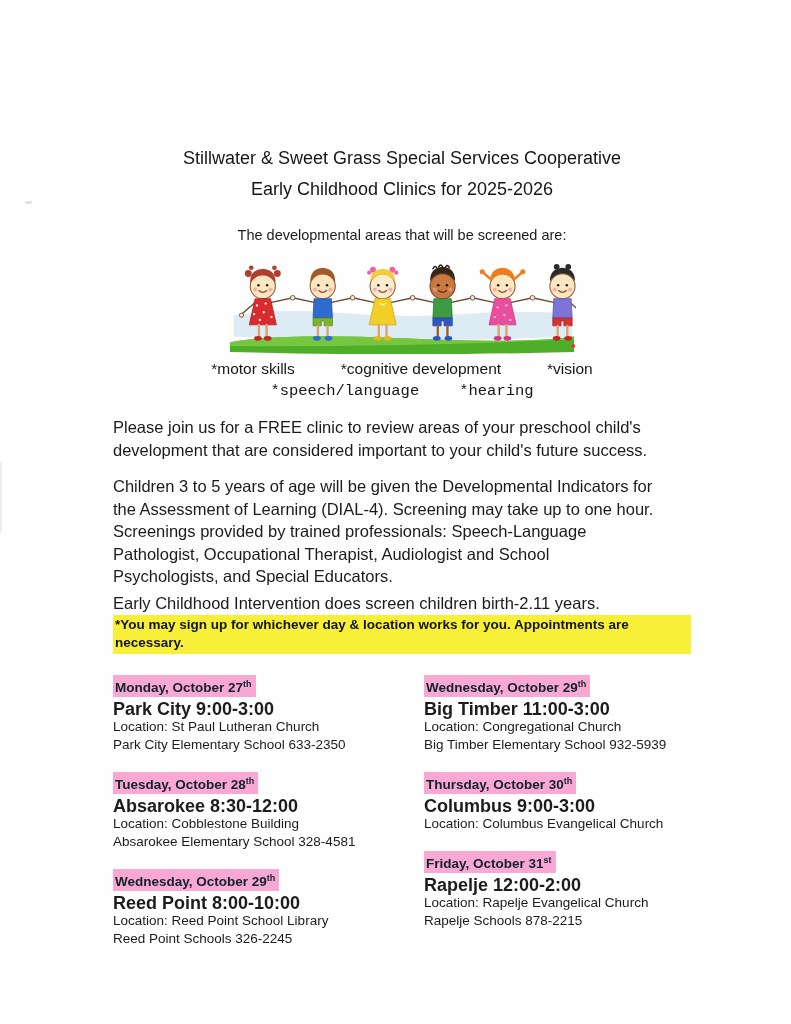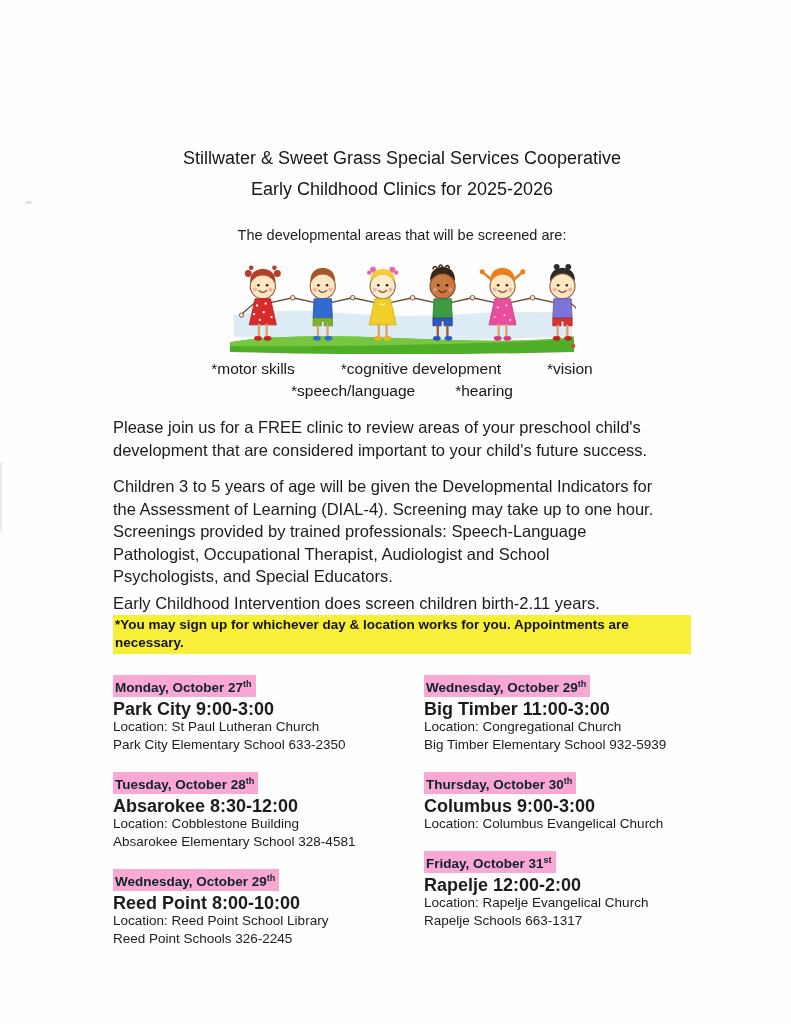--- a/index.html
+++ b/index.html
@@ -15,21 +15,21 @@
   .content { padding: 143px 100px 0 113px; }
 
   .title { text-align: center; font-size: 18px; line-height: 31px; color: #161616; }
   .subtitle { text-align: center; font-size: 14.5px; margin-top: 22px; color: #1c1c1c; }
 
   .illustration-wrap { text-align: center; margin-top: 14px; }
   .illustration-wrap svg { display: inline-block; }
 
   .areas { font-size: 15.5px; color: #161616; }
   .areas-row { display: flex; justify-content: center; gap: 46px; line-height: 22px; }
-  .areas-row.second { gap: 40px; }
+  .areas-row.second { gap: 40px; font-family: Liberation Mono, monospace; }
 
   .para { margin: 14px 0 0 0; font-size: 16.5px; line-height: 22.5px; color: #1b1b1b; }
   .para .pline { white-space: nowrap; }
   .para-tight { margin-top: 4px; }
 
   .note-line { margin-top: 1px; line-height: 18px; }
   .note-hl {
     display: inline-block;
     background: #f8ef39;
     font-size: 13.5px;
@@ -289,18 +289,18 @@
         </div>
         <div class="entry">
           <div class="entry-date"><span class="date-hl"><span>Thursday, October 30</span><sup>th</sup></span></div>
           <div class="entry-site">Columbus 9:00-3:00</div>
           <div class="entry-line">Location: Columbus Evangelical Church</div>
         </div>
         <div class="entry">
           <div class="entry-date"><span class="date-hl"><span>Friday, October 31</span><sup>st</sup></span></div>
           <div class="entry-site">Rapelje 12:00-2:00</div>
           <div class="entry-line">Location: Rapelje Evangelical Church</div>
-          <div class="entry-line">Rapelje Schools 663-1317</div>
+          <div class="entry-line">Rapelje Schools 878-2215</div>
         </div>
       </div>
     </div>
   </div>
 </div>
 
 </body></html>

